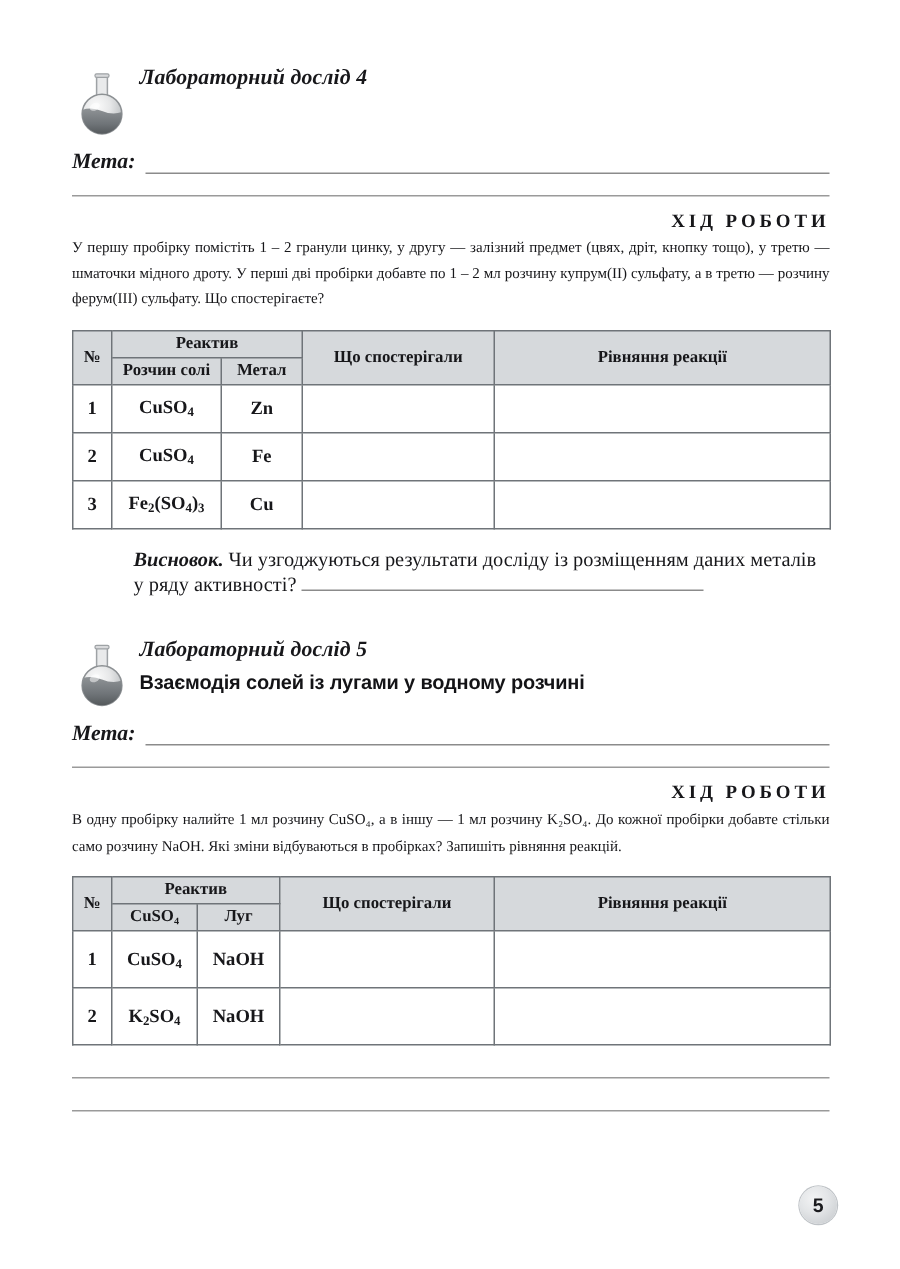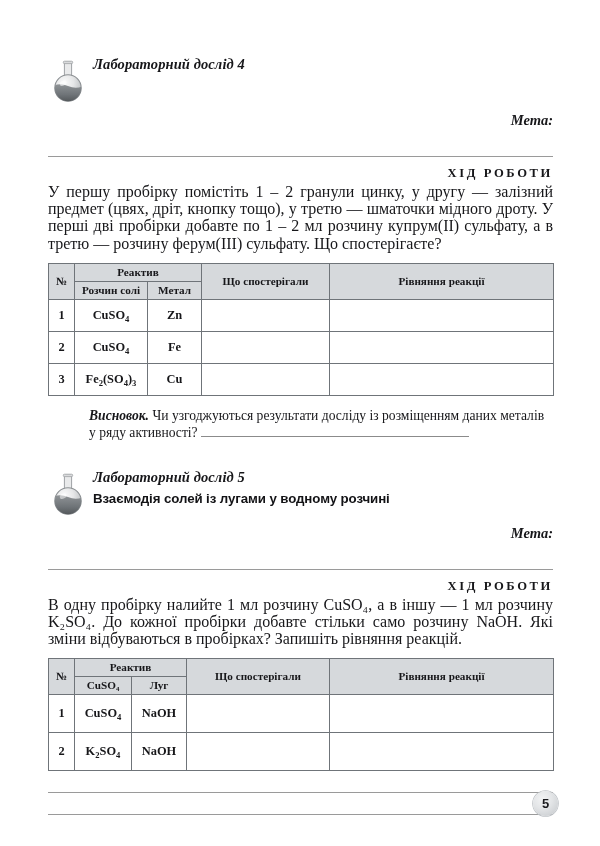--- a/index.html
+++ b/index.html
@@ -19,21 +19,21 @@
   .page {
     position: relative;
     width: 600px;
     height: 846px;
     padding: 0;
     box-sizing: border-box;
   }
   .content {
     position: absolute;
     left: 48px;
-    top: 56px;
+    top: 44px;
     width: 505px;
   }
 
   
   .lab-section { position: relative; }
   .lab-head {
     position: relative;
     min-height: 46px;
     padding-left: 45px;
     box-sizing: border-box;
@@ -61,23 +61,22 @@
     font-size: 13.3px;
     line-height: 19px;
     padding-top: 3px;
     color: #131316;
     letter-spacing: -0.1px;
   }
 
   
   .goal-row {
     display: flex;
-    align-items: flex-end;
+    align-items: center;
     margin-top: 10px;
-    flex-direction: column;
   }
   .goal-label {
     font-style: italic;
     font-weight: bold;
     font-size: 14.5px;
     color: #17171a;
     white-space: nowrap;
     flex: 0 0 auto;
   }
   .goal-fill {
@@ -101,21 +100,21 @@
     font-size: 12.6px;
     font-weight: bold;
     letter-spacing: 2.6px;
     margin-top: 9px;
     margin-bottom: 2px;
     color: #17171a;
   }
 
   
   .proc-text {
-    font-size: 16px;
+    font-size: 10px;
     line-height: 17.2px;
     text-align: justify;
     color: #17171a;
     margin: 0;
   }
 
   
   table.lab-table {
     border-collapse: collapse;
     width: 505px;

